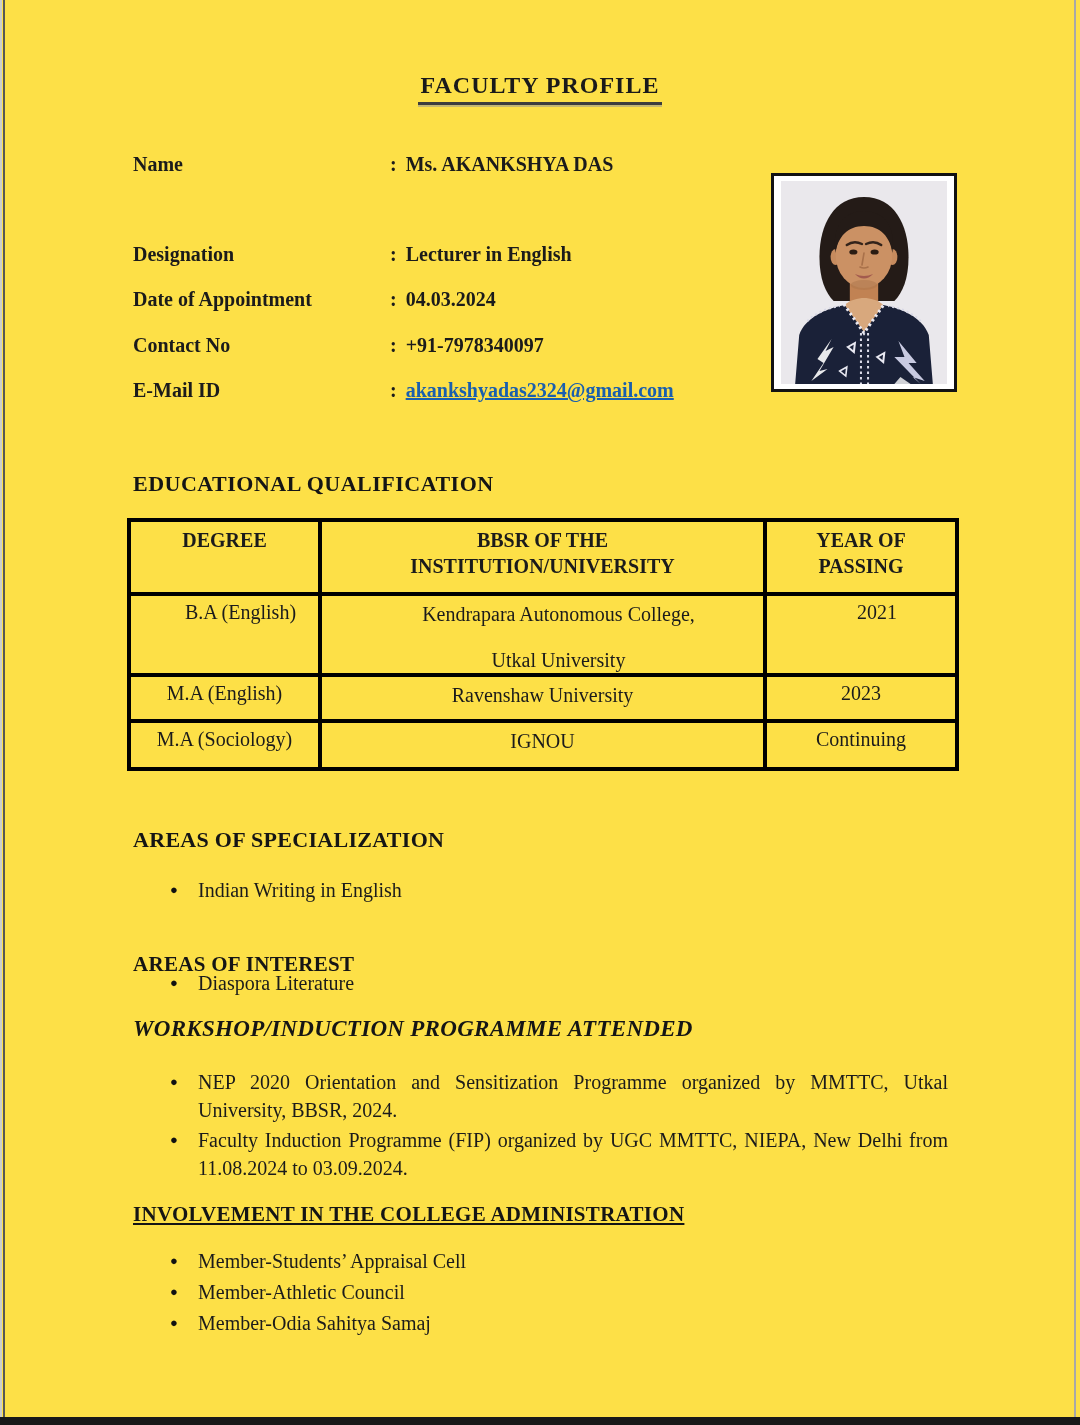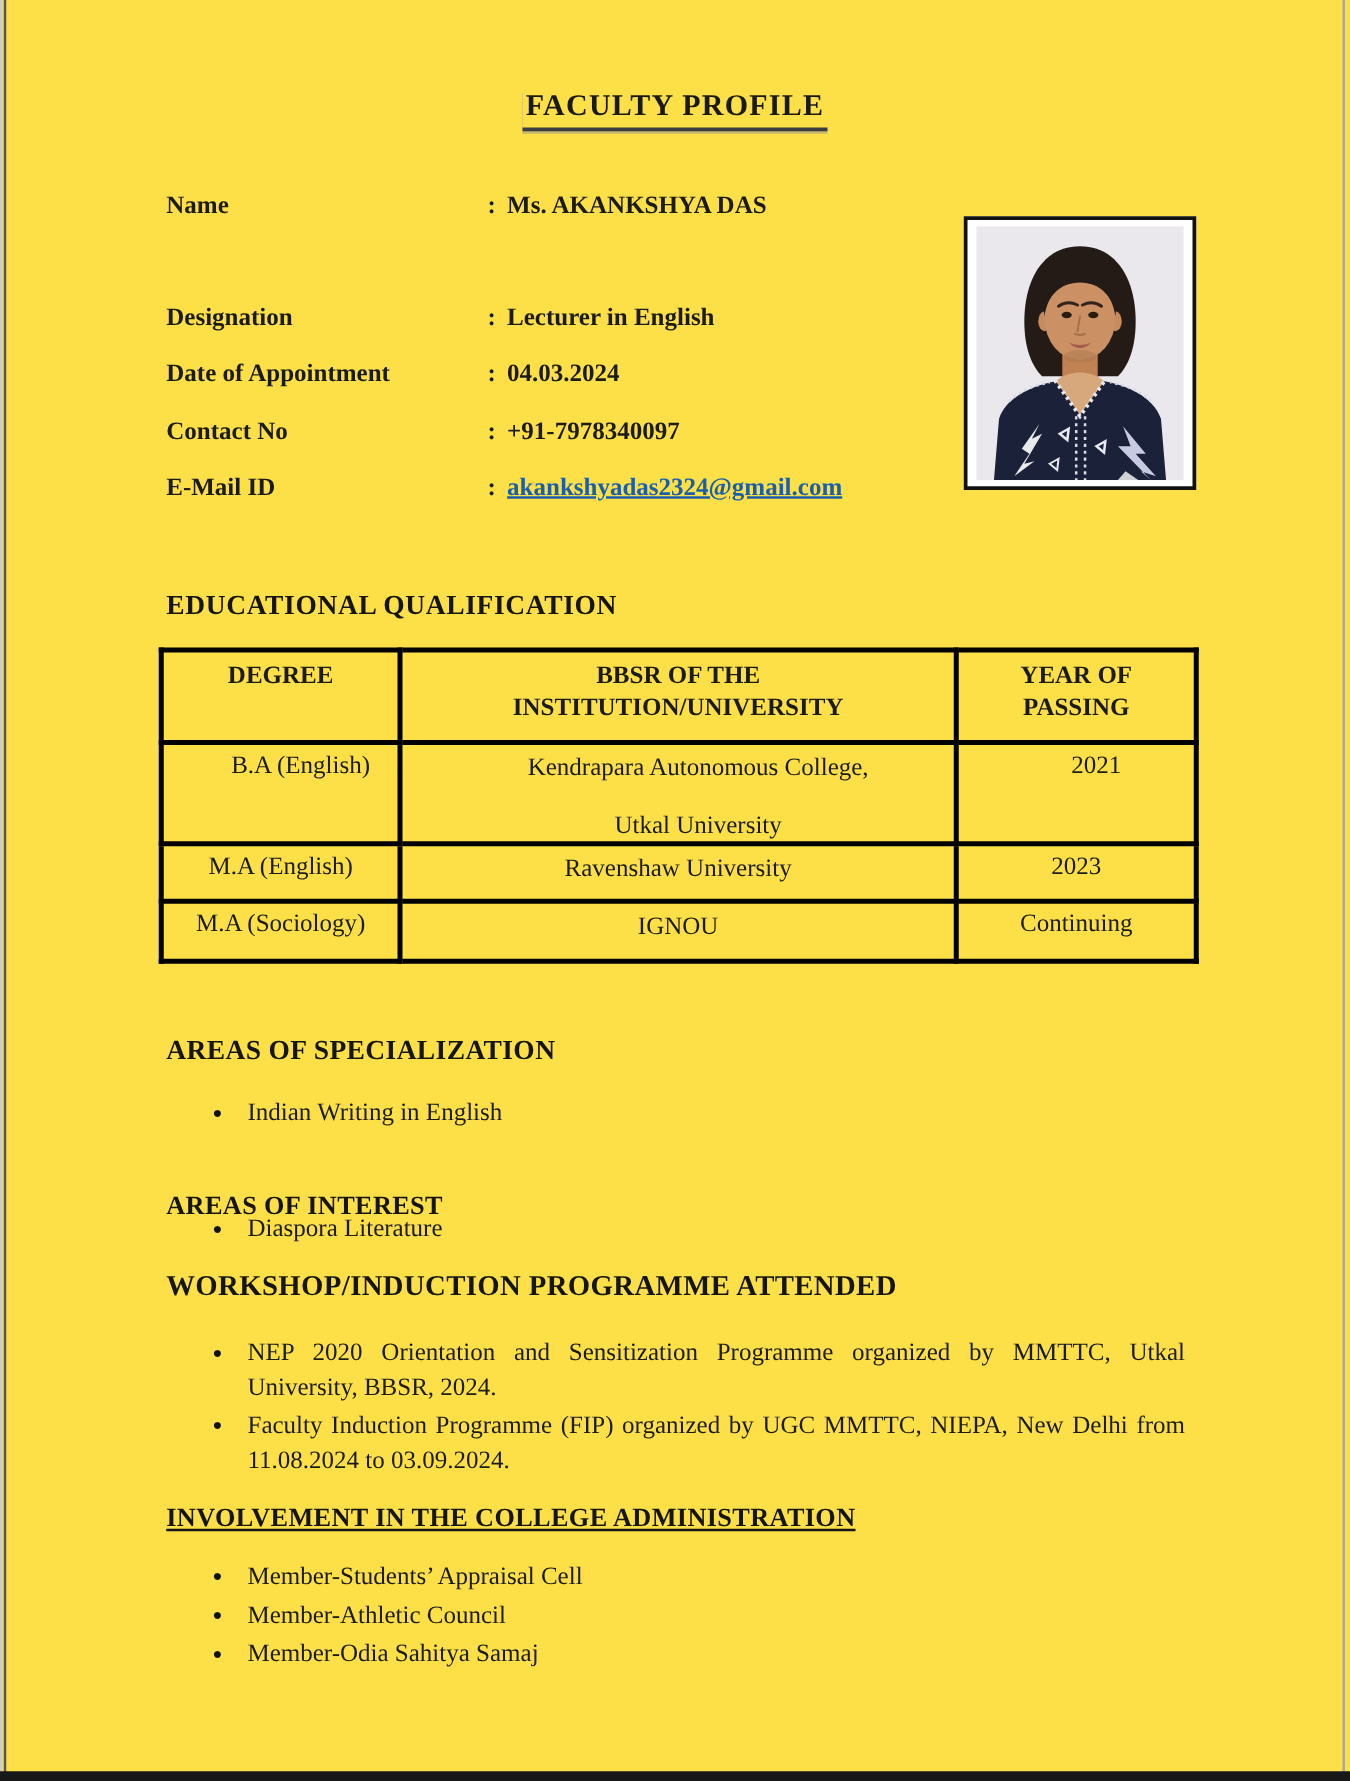--- a/index.html
+++ b/index.html
@@ -69,21 +69,21 @@
   .row-2 td { height: 46px; }
   .row-3 td { height: 48px; }
   .cell-line { display: block; line-height: 26px; }
   .inst-l2 { margin-top: 20px; }
   .cell-line:empty, .hline:empty { display: none; }
 
   
   .section-h { position: absolute; left: 133px; font-weight: bold; color: #151515; letter-spacing: 0.3px; }
   #h-spec     { top: 827px;  font-size: 22px; }
   #h-interest { top: 924px;  font-size: 21px; margin-top: 28px; }
-  #h-workshop { top: 1016px; font-size: 23px; }
+  #h-workshop { top: 1016px; font-size: 23px; font-style: italic; }
   #h-admin    { top: 1202px; font-size: 21px; text-decoration: underline; }
 
   
   .bullet { position: absolute; left: 170px; display: flex; align-items: flex-start; font-size: 20px; }
   .dot { flex: 0 0 28px; width: 28px; font-size: 13px; line-height: 24px; color: #111; }
   .b-text { line-height: 24px; white-space: nowrap; }
   .bullet.justified .b-text { white-space: normal; text-align: justify; width: 750px; line-height: 28px; }
   .bullet.justified .dot { line-height: 28px; }
   #bullet-spec      { top: 878px; }
   #bullet-interest  { top: 971px; }

